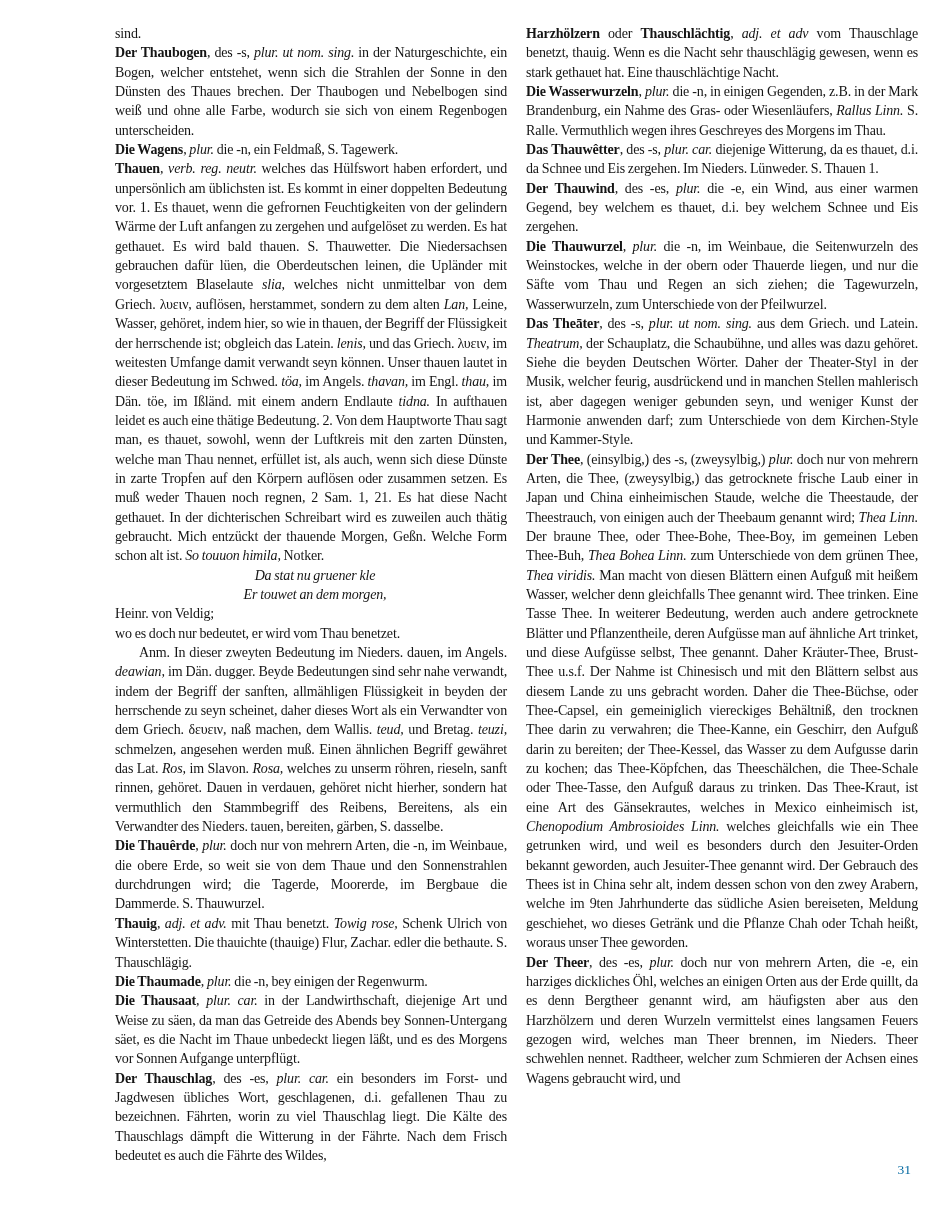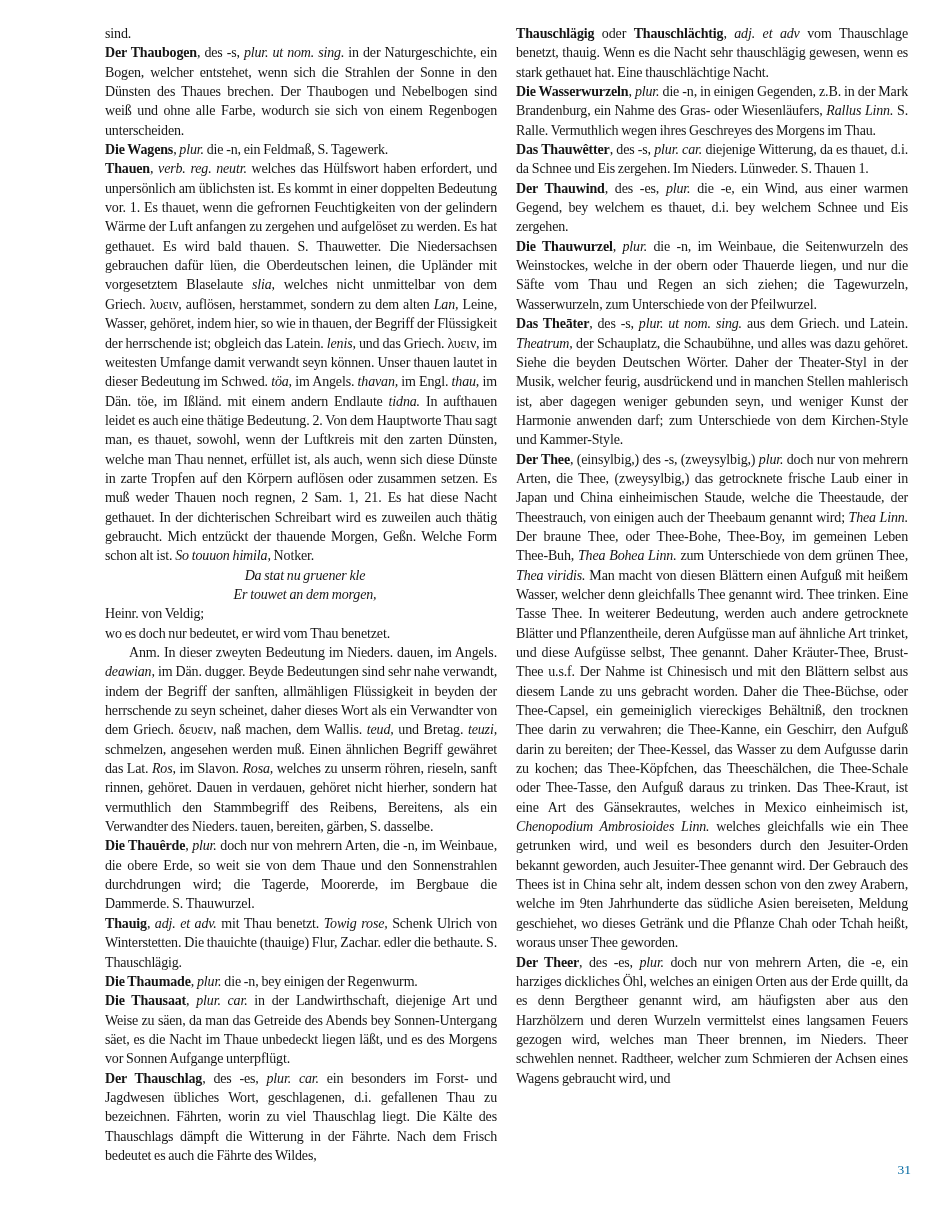--- a/index.html
+++ b/index.html
@@ -11,21 +11,21 @@
     position: relative;
     width: 935px;
     height: 1210px;
     background: #ffffff;
     color: #151515;
     font-family: "Liberation Serif", "DejaVu Serif", serif;
     overflow: hidden;
   }
   .columns {
     position: absolute;
-    left: 105px;
+    left: 115px;
     top: 24px;
     width: 803px;
     display: flex;
     gap: 19px;
   }
   .column {
     width: 392px;
     font-size: 14px;
     line-height: 19.35px;
     letter-spacing: -0.15px;
@@ -75,21 +75,21 @@
         <p class="para attribution"><span class="run-n">Heinr. von Veldig;</span></p>
         <p class="para entry"><span class="run-n">wo es doch nur bedeutet, er wird vom Thau benetzet.</span></p>
         <p class="para indent"><span class="run-n">Anm. In dieser zweyten Bedeutung im Nieders. dauen, im Angels. </span><span class="run-i">deawian,</span><span class="run-n"> im Dän. dugger. Beyde Bedeutungen sind sehr nahe verwandt, indem der Begriff der sanften, allmähligen Flüssigkeit in beyden der herrschende zu seyn scheinet, daher dieses Wort als ein Verwandter von dem Griech. δευειν, naß machen, dem Wallis. </span><span class="run-i">teud,</span><span class="run-n"> und Bretag. </span><span class="run-i">teuzi,</span><span class="run-n"> schmelzen, angesehen werden muß. Einen ähnlichen Begriff gewähret das Lat. </span><span class="run-i">Ros,</span><span class="run-n"> im Slavon. </span><span class="run-i">Rosa,</span><span class="run-n"> welches zu unserm röhren, rieseln, sanft rinnen, gehöret. Dauen in verdauen, gehöret nicht hierher, sondern hat vermuthlich den Stammbegriff des Reibens, Bereitens, als ein Verwandter des Nieders. tauen, bereiten, gärben, S. dasselbe.</span></p>
         <p class="para entry"><span class="run-b">Die Thauêrde</span><span class="run-n">, </span><span class="run-i">plur.</span><span class="run-n"> doch nur von mehrern Arten, die -n, im Weinbaue, die obere Erde, so weit sie von dem Thaue und den Sonnenstrahlen durchdrungen wird; die Tagerde, Moorerde, im Bergbaue die Dammerde. S. Thauwurzel.</span></p>
         <p class="para entry"><span class="run-b">Thauig</span><span class="run-n">, </span><span class="run-i">adj. et adv.</span><span class="run-n"> mit Thau benetzt. </span><span class="run-i">Towig rose,</span><span class="run-n"> Schenk Ulrich von Winterstetten. Die thauichte (thauige) Flur, Zachar. edler die bethaute. S. Thauschlägig.</span></p>
         <p class="para entry"><span class="run-b">Die Thaumade</span><span class="run-n">, </span><span class="run-i">plur.</span><span class="run-n"> die -n, bey einigen der Regenwurm.</span></p>
         <p class="para entry"><span class="run-b">Die Thausaat</span><span class="run-n">, </span><span class="run-i">plur. car.</span><span class="run-n"> in der Landwirthschaft, diejenige Art und Weise zu säen, da man das Getreide des Abends bey Sonnen-Untergang säet, es die Nacht im Thaue unbedeckt liegen läßt, und es des Morgens vor Sonnen Aufgange unterpflügt.</span></p>
         <p class="para entry"><span class="run-b">Der Thauschlag</span><span class="run-n">, des -es, </span><span class="run-i">plur. car.</span><span class="run-n"> ein besonders im Forst- und Jagdwesen übliches Wort, geschlagenen, d.i. gefallenen Thau zu bezeichnen. Fährten, worin zu viel Thauschlag liegt. Die Kälte des Thauschlags dämpft die Witterung in der Fährte. Nach dem Frisch bedeutet es auch die Fährte des Wildes,</span></p>
       </div>
     <div class="column" id="col-right">
-        <p class="para entry"><span class="run-b">Thauschlägig</span><span class="run-n"> oder </span><span class="run-b">Thauschlächtig</span><span class="run-n">, </span><span class="run-i">adj. et adv</span><span class="run-n"> vom Thauschlage benetzt, thauig. Wenn es die Nacht sehr thauschlägig gewesen, wenn es stark gethauet hat. Eine thauschlächtige Nacht.</span></p>
+        <p class="para entry"><span class="run-b">Harzhölzern</span><span class="run-n"> oder </span><span class="run-b">Thauschlächtig</span><span class="run-n">, </span><span class="run-i">adj. et adv</span><span class="run-n"> vom Thauschlage benetzt, thauig. Wenn es die Nacht sehr thauschlägig gewesen, wenn es stark gethauet hat. Eine thauschlächtige Nacht.</span></p>
         <p class="para entry"><span class="run-b">Die Wasserwurzeln</span><span class="run-n">, </span><span class="run-i">plur.</span><span class="run-n"> die -n, in einigen Gegenden, z.B. in der Mark Brandenburg, ein Nahme des Gras- oder Wiesenläufers, </span><span class="run-i">Rallus Linn.</span><span class="run-n"> S. Ralle. Vermuthlich wegen ihres Geschreyes des Morgens im Thau.</span></p>
         <p class="para entry"><span class="run-b">Das Thauwêtter</span><span class="run-n">, des -s, </span><span class="run-i">plur. car.</span><span class="run-n"> diejenige Witterung, da es thauet, d.i. da Schnee und Eis zergehen. Im Nieders. Lünweder. S. Thauen 1.</span></p>
         <p class="para entry"><span class="run-b">Der Thauwind</span><span class="run-n">, des -es, </span><span class="run-i">plur.</span><span class="run-n"> die -e, ein Wind, aus einer warmen Gegend, bey welchem es thauet, d.i. bey welchem Schnee und Eis zergehen.</span></p>
         <p class="para entry"><span class="run-b">Die Thauwurzel</span><span class="run-n">, </span><span class="run-i">plur.</span><span class="run-n"> die -n, im Weinbaue, die Seitenwurzeln des Weinstockes, welche in der obern oder Thauerde liegen, und nur die Säfte vom Thau und Regen an sich ziehen; die Tagewurzeln, Wasserwurzeln, zum Unterschiede von der Pfeilwurzel.</span></p>
         <p class="para entry"><span class="run-b">Das Theāter</span><span class="run-n">, des -s, </span><span class="run-i">plur. ut nom. sing.</span><span class="run-n"> aus dem Griech. und Latein. </span><span class="run-i">Theatrum,</span><span class="run-n"> der Schauplatz, die Schaubühne, und alles was dazu gehöret. Siehe die beyden Deutschen Wörter. Daher der Theater-Styl in der Musik, welcher feurig, ausdrückend und in manchen Stellen mahlerisch ist, aber dagegen weniger gebunden seyn, und weniger Kunst der Harmonie anwenden darf; zum Unterschiede von dem Kirchen-Style und Kammer-Style.</span></p>
         <p class="para entry"><span class="run-b">Der Thee</span><span class="run-n">, (einsylbig,) des -s, (zweysylbig,) </span><span class="run-i">plur.</span><span class="run-n"> doch nur von mehrern Arten, die Thee, (zweysylbig,) das getrocknete frische Laub einer in Japan und China einheimischen Staude, welche die Theestaude, der Theestrauch, von einigen auch der Theebaum genannt wird; </span><span class="run-i">Thea Linn.</span><span class="run-n"> Der braune Thee, oder Thee-Bohe, Thee-Boy, im gemeinen Leben Thee-Buh, </span><span class="run-i">Thea Bohea Linn.</span><span class="run-n"> zum Unterschiede von dem grünen Thee, </span><span class="run-i">Thea viridis.</span><span class="run-n"> Man macht von diesen Blättern einen Aufguß mit heißem Wasser, welcher denn gleichfalls Thee genannt wird. Thee trinken. Eine Tasse Thee. In weiterer Bedeutung, werden auch andere getrocknete Blätter und Pflanzentheile, deren Aufgüsse man auf ähnliche Art trinket, und diese Aufgüsse selbst, Thee genannt. Daher Kräuter-Thee, Brust-Thee u.s.f. Der Nahme ist Chinesisch und mit den Blättern selbst aus diesem Lande zu uns gebracht worden. Daher die Thee-Büchse, oder Thee-Capsel, ein gemeiniglich viereckiges Behältniß, den trocknen Thee darin zu verwahren; die Thee-Kanne, ein Geschirr, den Aufguß darin zu bereiten; der Thee-Kessel, das Wasser zu dem Aufgusse darin zu kochen; das Thee-Köpfchen, das Theeschälchen, die Thee-Schale oder Thee-Tasse, den Aufguß daraus zu trinken. Das Thee-Kraut, ist eine Art des Gänsekrautes, welches in Mexico einheimisch ist, </span><span class="run-i">Chenopodium Ambrosioides Linn.</span><span class="run-n"> welches gleichfalls wie ein Thee getrunken wird, und weil es besonders durch den Jesuiter-Orden bekannt geworden, auch Jesuiter-Thee genannt wird. Der Gebrauch des Thees ist in China sehr alt, indem dessen schon von den zwey Arabern, welche im 9ten Jahrhunderte das südliche Asien bereiseten, Meldung geschiehet, wo dieses Getränk und die Pflanze Chah oder Tchah heißt, woraus unser Thee geworden.</span></p>
         <p class="para entry"><span class="run-b">Der Theer</span><span class="run-n">, des -es, </span><span class="run-i">plur.</span><span class="run-n"> doch nur von mehrern Arten, die -e, ein harziges dickliches Öhl, welches an einigen Orten aus der Erde quillt, da es denn Bergtheer genannt wird, am häufigsten aber aus den Harzhölzern und deren Wurzeln vermittelst eines langsamen Feuers gezogen wird, welches man Theer brennen, im Nieders. Theer schwehlen nennet. Radtheer, welcher zum Schmieren der Achsen eines Wagens gebraucht wird, und</span></p>
       </div>
   </div>
   <div class="page-number">31</div>

